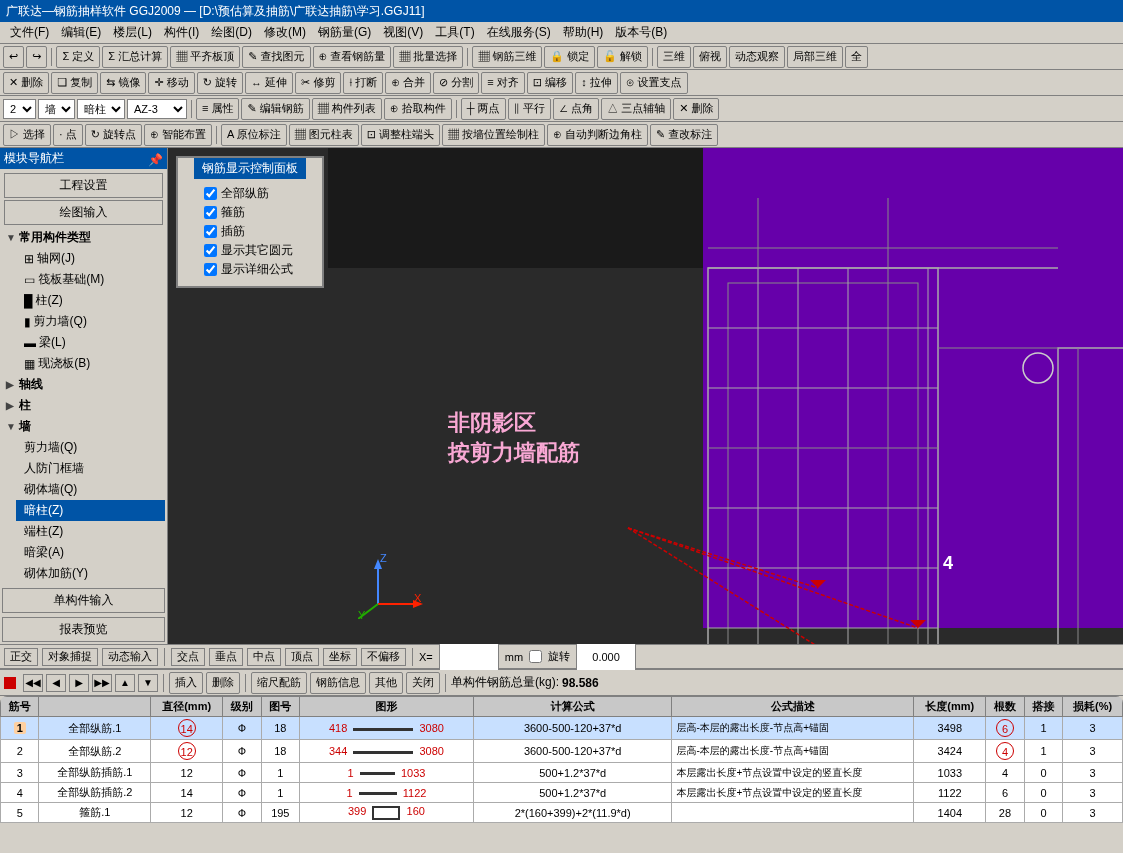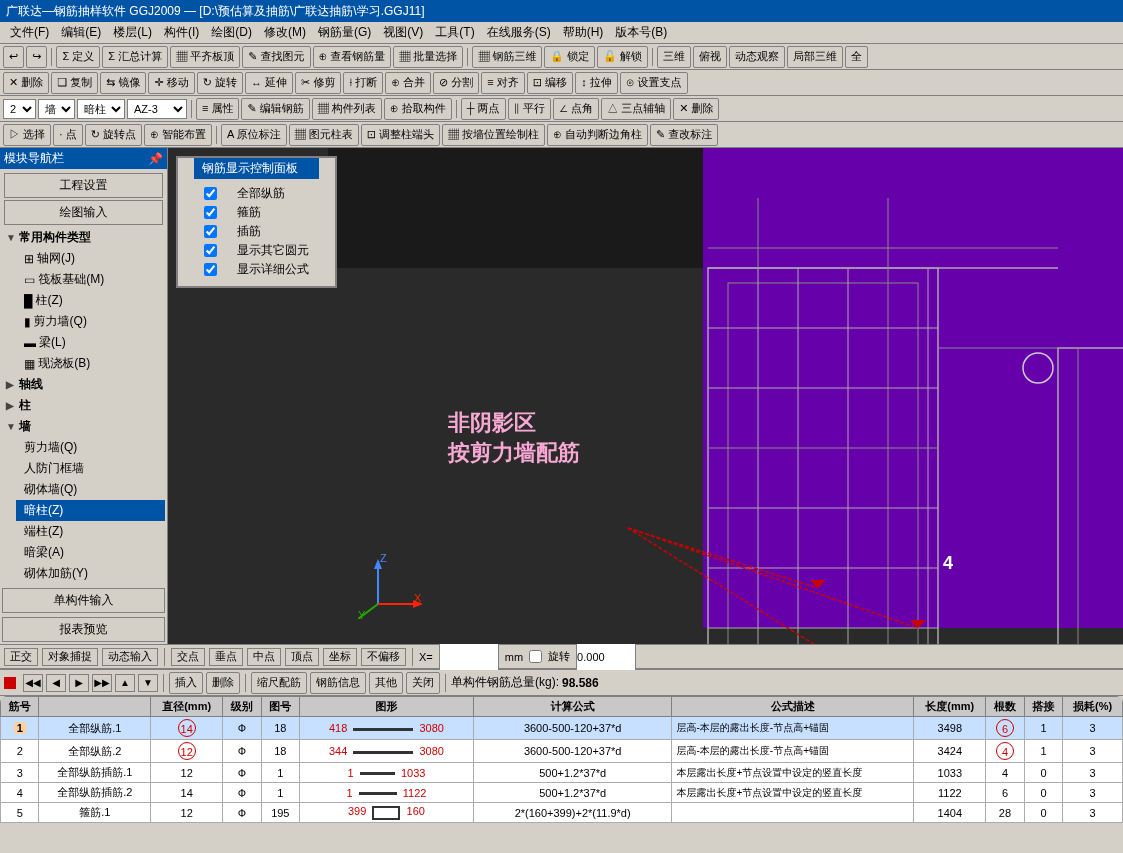--- a/index.html
+++ b/index.html
@@ -16,38 +16,38 @@
     .toolbar-row { background: #d4d0c8; height: 26px; display: flex; align-items: center; padding: 1px 3px; border-bottom: 1px solid #808080; gap: 2px; flex-wrap: nowrap; overflow: hidden; }
     .tb-btn { background: #d4d0c8; border: 1px solid #808080; border-radius: 2px; padding: 1px 5px; font-size: 11px; cursor: pointer; white-space: nowrap; height: 22px; display: flex; align-items: center; }
     .tb-sep { width: 1px; height: 18px; background: #808080; margin: 0 2px; }
     .tb-select { height: 20px; font-size: 11px; background: white; border: 1px solid #808080; padding: 0 2px; }
 
     
     #main-layout { display: flex; height: calc(853px - 22px - 22px - 26px - 26px - 26px - 26px); }
 
     
     #sidebar { width: 168px; background: #d4d0c8; border-right: 1px solid #808080; display: flex; flex-direction: column; overflow: hidden; }
-    #sidebar-header { background: #0054a6; color: white; padding: 2px 4px; font-size: 12px; display: flex; justify-content: space-between; align-items: center; }
+    #sidebar-header { background: #0054a6; color: white; padding: 2px 4px; font-size: 12px; display: flex; justify-content: space-between; align-items: flex-end; }
     #sidebar-content { flex: 1; overflow: auto; padding: 2px; }
     .sidebar-section { font-size: 12px; }
     .sidebar-item { padding: 2px 4px 2px 8px; cursor: pointer; display: flex; align-items: center; gap: 3px; }
     .sidebar-item.selected { background: #0054a6; color: white; }
     .sidebar-group { padding: 2px 4px; cursor: pointer; display: flex; align-items: center; gap: 3px; font-weight: bold; }
     .tree-indent { padding-left: 14px; }
     .expand-icon { font-size: 10px; color: #444; width: 10px; }
     .sidebar-btn { background: #d4d0c8; border: 1px solid #808080; margin: 2px; padding: 3px 8px; cursor: pointer; font-size: 12px; text-align: center; }
 
     
     #canvas-area { flex: 1; display: flex; flex-direction: column; overflow: hidden; }
     #canvas-viewport { flex: 1; background: #333; position: relative; overflow: hidden; }
 
     
     #rebar-panel { position: absolute; left: 8px; top: 8px; background: #d4d0c8; border: 2px solid #808080; padding: 6px 26px; z-index: 10; }
     #rebar-panel-title { background: #0054a6; color: white; margin: -6px -10px 6px -10px; padding: 2px 8px; font-size: 12px; }
-    .rebar-cb { display: flex; align-items: center; gap: 20px; font-size: 12px; margin: 2px 0; }
+    .rebar-cb { display: flex; align-items: center; gap: 4px; font-size: 12px; margin: 2px 0; }
     .rebar-cb input { margin: 0; }
 
     
     #cad-bg { position: absolute; top: 0; left: 0; right: 0; bottom: 0; background: #2a2a2a; }
 
     
     #purple-block { position: absolute; top: 0; right: 0; width: 420px; height: 480px; background: #6600aa; }
     #black-block { position: absolute; top: 0; left: 160px; right: 420px; height: 120px; background: #1a1a1a; }
 
     
@@ -78,21 +78,21 @@
 
     
     .cad-label-4 { position: absolute; right: 170px; bottom: 70px; color: white; font-size: 18px; font-weight: bold; }
 
     
     #cad-svg { position: absolute; top: 0; left: 0; width: 100%; height: 100%; }
 
     
     #coord-bar { display: flex; align-items: center; gap: 6px; }
     .coord-label { font-size: 11px; }
-    .coord-input { width: 60px; height: 28px; border: 1px solid #808080; font-size: 11px; }
+    .coord-input { width: 60px; height: 28px; border: 1px solid #808080; font-size: 11px; text-align: center; }
 
     
     .red-close { width: 12px; height: 12px; background: #cc0000; cursor: pointer; display: inline-block; margin-right: 4px; }
 
     .playback-btn { background: #d4d0c8; border: 1px solid #808080; width: 20px; height: 18px; display: flex; align-items: center; justify-content: center; cursor: pointer; font-size: 10px; }
   </style>
 </head>
 <body>
 
 <div id="title-bar">

